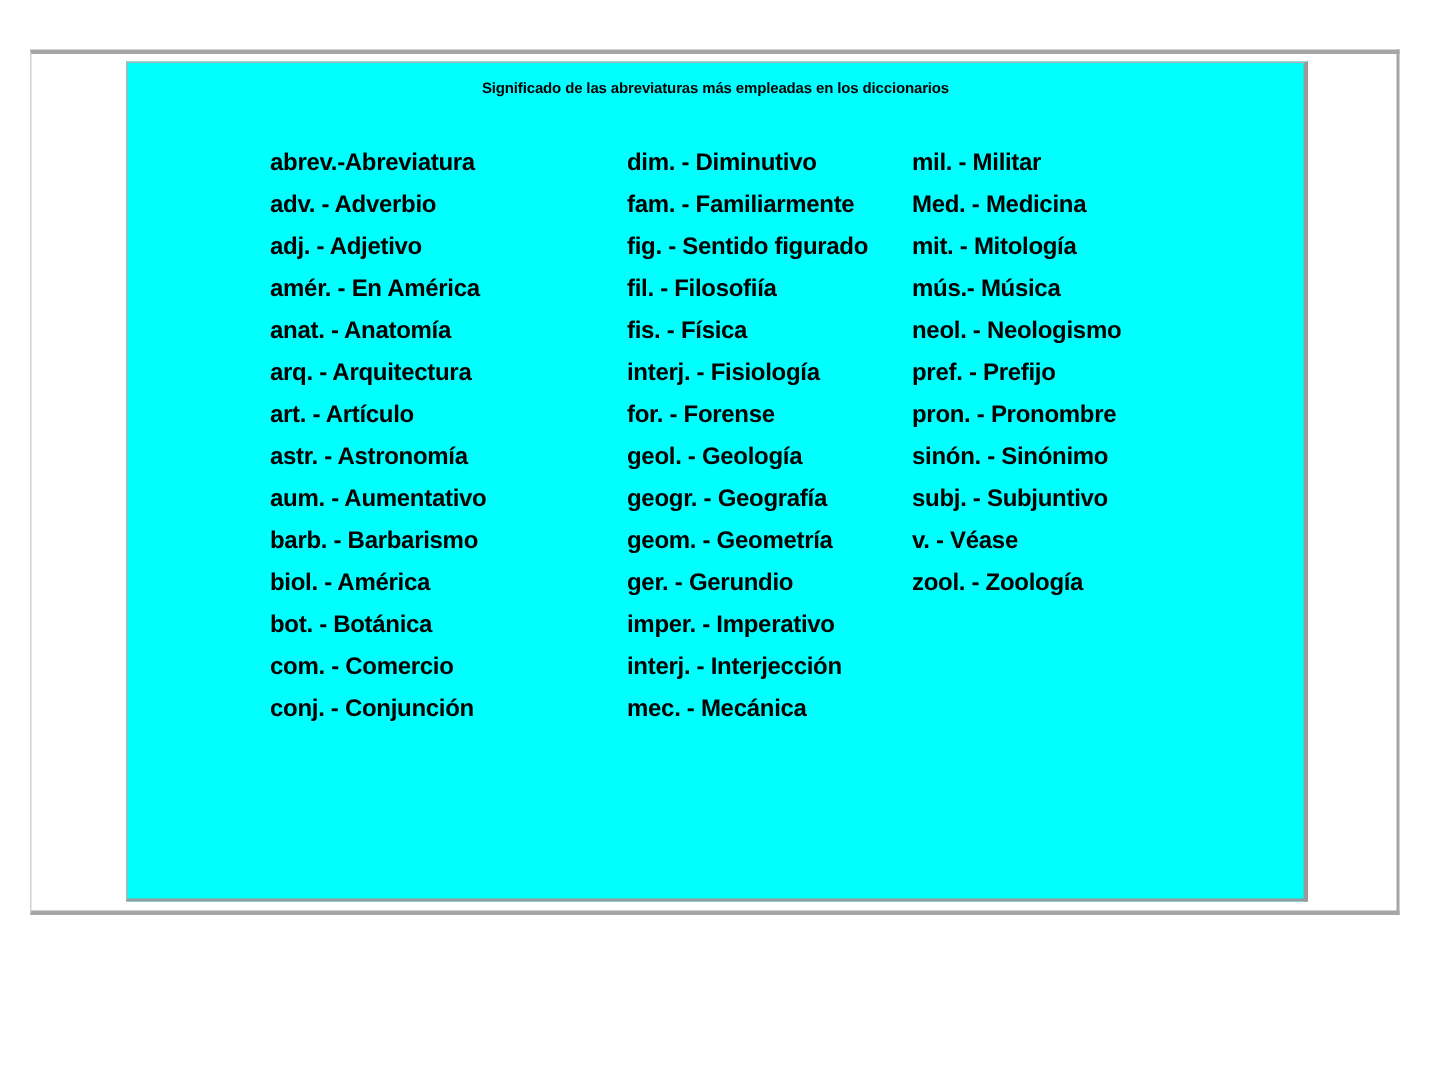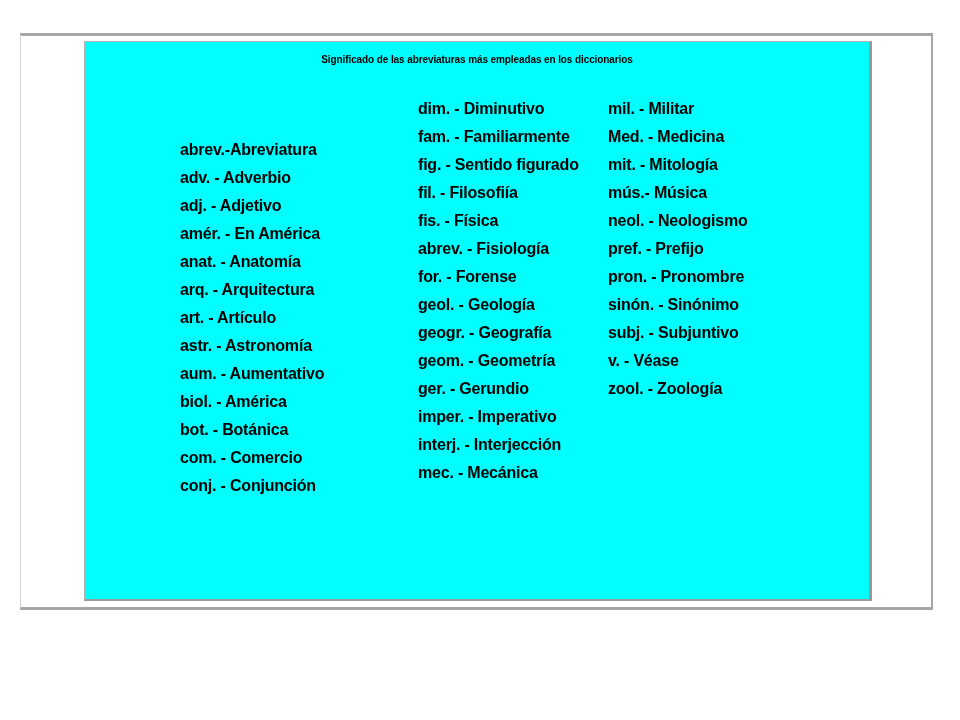--- a/index.html
+++ b/index.html
@@ -58,21 +58,21 @@
     left: 95px;
     top: 53px;
     display: flex;
     flex-direction: row;
   }
   .abbr-column {
     list-style: none;
     margin: 0;
     padding: 0;
   }
-  .abbr-column.col-1 { width: 238px; margin-top: 41px; }
+  .abbr-column.col-1 { width: 238px; }
   .abbr-column.col-2 { width: 190px; }
   .abbr-column.col-3 { width: 270px; }
   .abbr-column li {
     display: block;
     height: 28px;
     line-height: 28px;
     font-size: 16px;
     font-weight: bold;
     color: #000000;
     letter-spacing: -0.2px;
@@ -90,32 +90,33 @@
         <ul class="abbr-column col-1">
             <li>abrev.-Abreviatura</li>
             <li>adv. - Adverbio</li>
             <li>adj. - Adjetivo</li>
             <li>amér. - En América</li>
             <li>anat. - Anatomía</li>
             <li>arq. - Arquitectura</li>
             <li>art. - Artículo</li>
             <li>astr. - Astronomía</li>
             <li>aum. - Aumentativo</li>
+            <li>barb. - Barbarismo</li>
             <li>biol. - América</li>
             <li>bot. - Botánica</li>
             <li>com. - Comercio</li>
             <li>conj. - Conjunción</li>
           </ul>
         <ul class="abbr-column col-2">
             <li>dim. - Diminutivo</li>
             <li>fam. - Familiarmente</li>
             <li>fig. - Sentido figurado</li>
             <li>fil. - Filosofiía</li>
             <li>fis. - Física</li>
-            <li>abrev. - Fisiología</li>
+            <li>interj. - Fisiología</li>
             <li>for. - Forense</li>
             <li>geol. - Geología</li>
             <li>geogr. - Geografía</li>
             <li>geom. - Geometría</li>
             <li>ger. - Gerundio</li>
             <li>imper. - Imperativo</li>
             <li>interj. - Interjección</li>
             <li>mec. - Mecánica</li>
           </ul>
         <ul class="abbr-column col-3">

